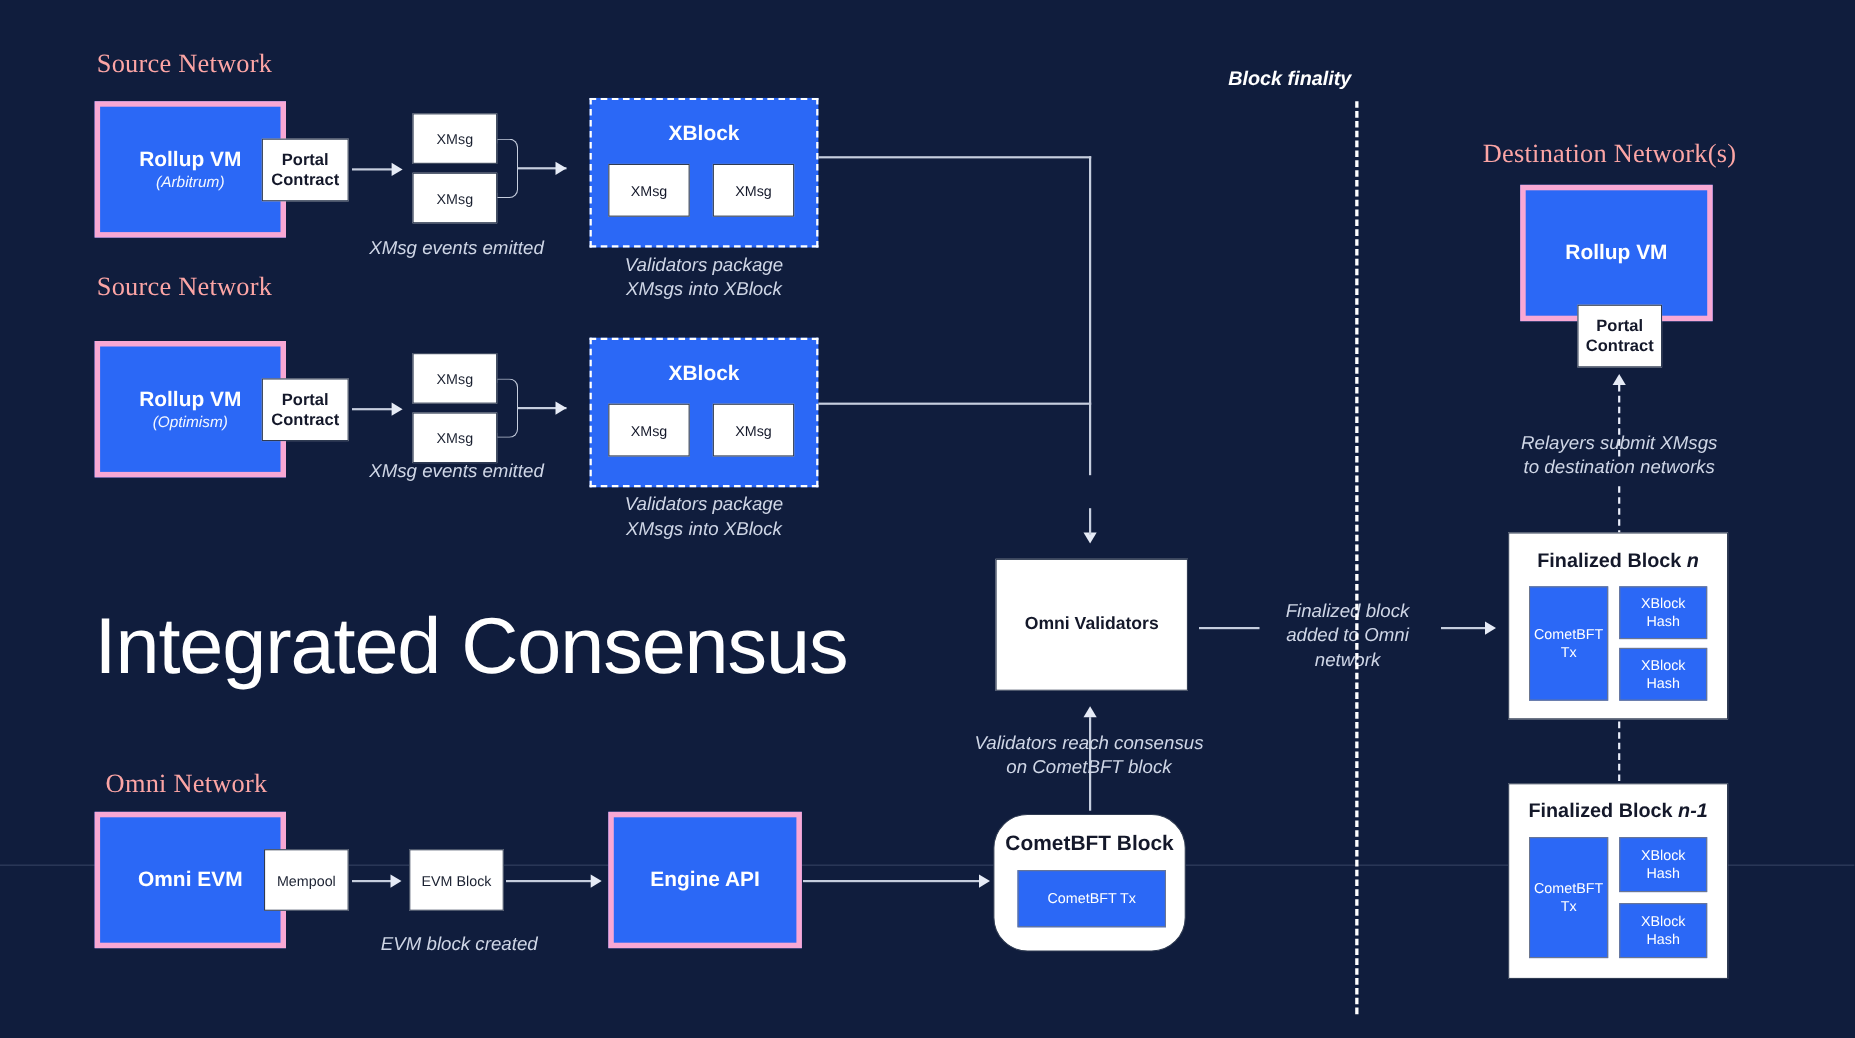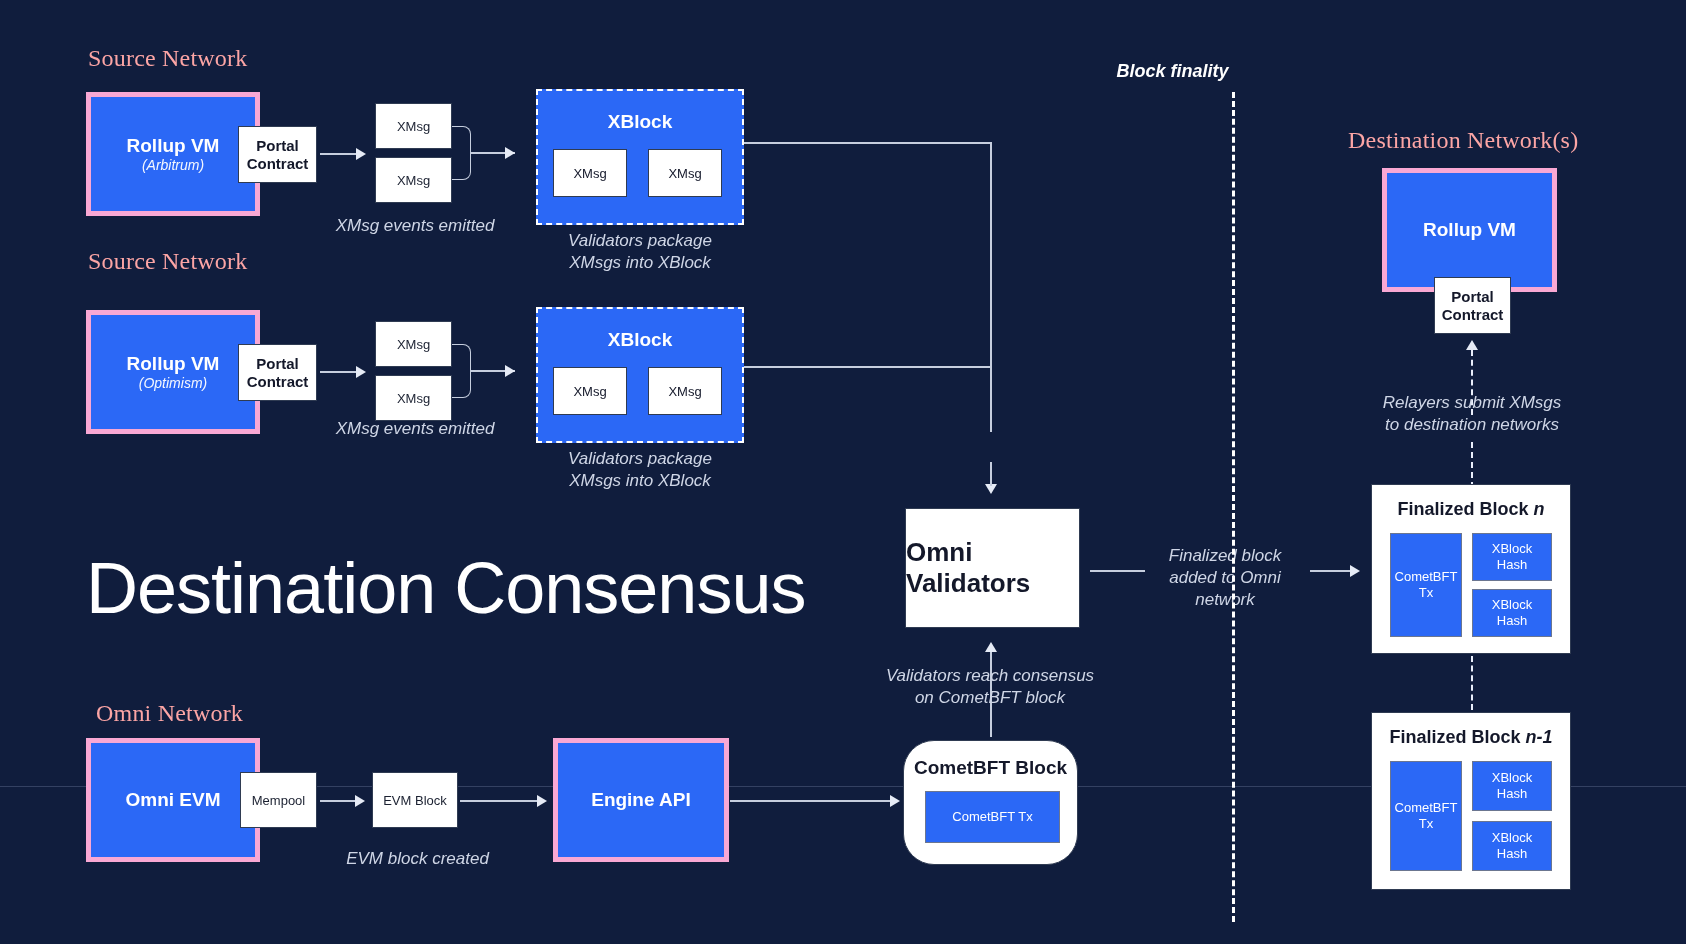--- a/index.html
+++ b/index.html
@@ -76,21 +76,21 @@
     color:#ffffff;font-size:13px;font-weight:400;text-align:center;line-height:1.25;
   }
 
   .cbft-card{background:#ffffff;border:1px solid #2f3b52;}
   .cbft-title{position:absolute;left:0;right:0;top:16px;text-align:center;
     color:#14182a;font-size:19px;font-weight:700;}
 
   .omni-val{
     background:#ffffff;border:1px solid #2f3b52;
     display:flex;align-items:center;justify-content:center;
-    color:#14182a;font-size:26px;font-weight:700;
+    color:#14182a;font-size:16px;font-weight:700;
   }
 
   
   .ln-h{background:#c6cede;height:1.5px;}
   .ln-v{background:#c6cede;width:1.5px;}
   .arrow-r{
     width:0;height:0;border-top:6px solid transparent;border-bottom:6px solid transparent;
     border-left:10px solid #e6ebf6;
   }
   .arrow-d{
@@ -218,21 +218,21 @@
   <div class="abs ln-h" style="left:1090px;top:570px;width:55px;"></div>
   <div class="abs italic-note" style="left:1155px;top:545px;width:140px;">Finalized block
 added to Omni
 network</div>
   <div class="abs ln-h" style="left:1310px;top:570px;width:45px;"></div>
   <div class="abs arrow-r" style="left:1350px;top:565px;"></div>
 
   <div class="abs italic-note bold" style="left:1080px;top:60px;width:185px;">Block finality</div>
   <div class="abs dash-v" style="left:1232px;top:92px;height:830px;"></div>
 
-  <div class="abs big-title" style="left:86px;top:552px;">Destination Consensus</div>
+  <div class="abs big-title" style="left:86px;top:552px;">Integrated Consensus</div>
 
   <div class="abs sect-title" style="left:96px;top:700px;">Omni Network</div>
 
   <div class="abs blue-box" style="left:86px;top:738px;width:174px;height:124px;">
     <div class="lbl">Omni EVM</div>
   </div>
   <div class="abs white-box" style="left:240px;top:772px;width:77px;height:56px;">
     <div class="sm">Mempool</div>
   </div>
   <div class="abs ln-h" style="left:320px;top:800px;width:38px;"></div>

